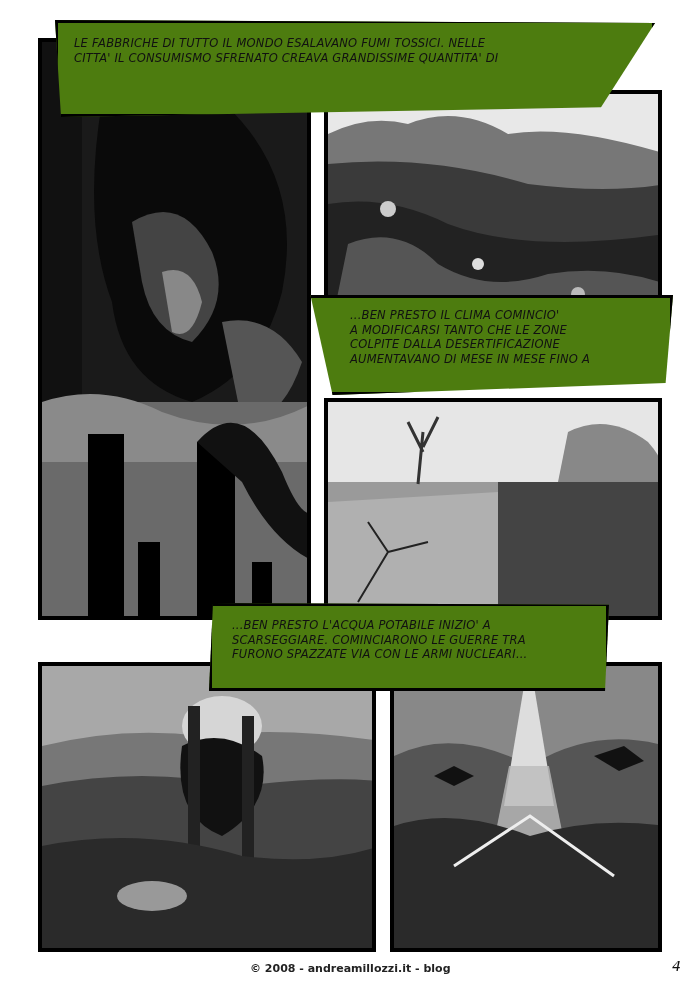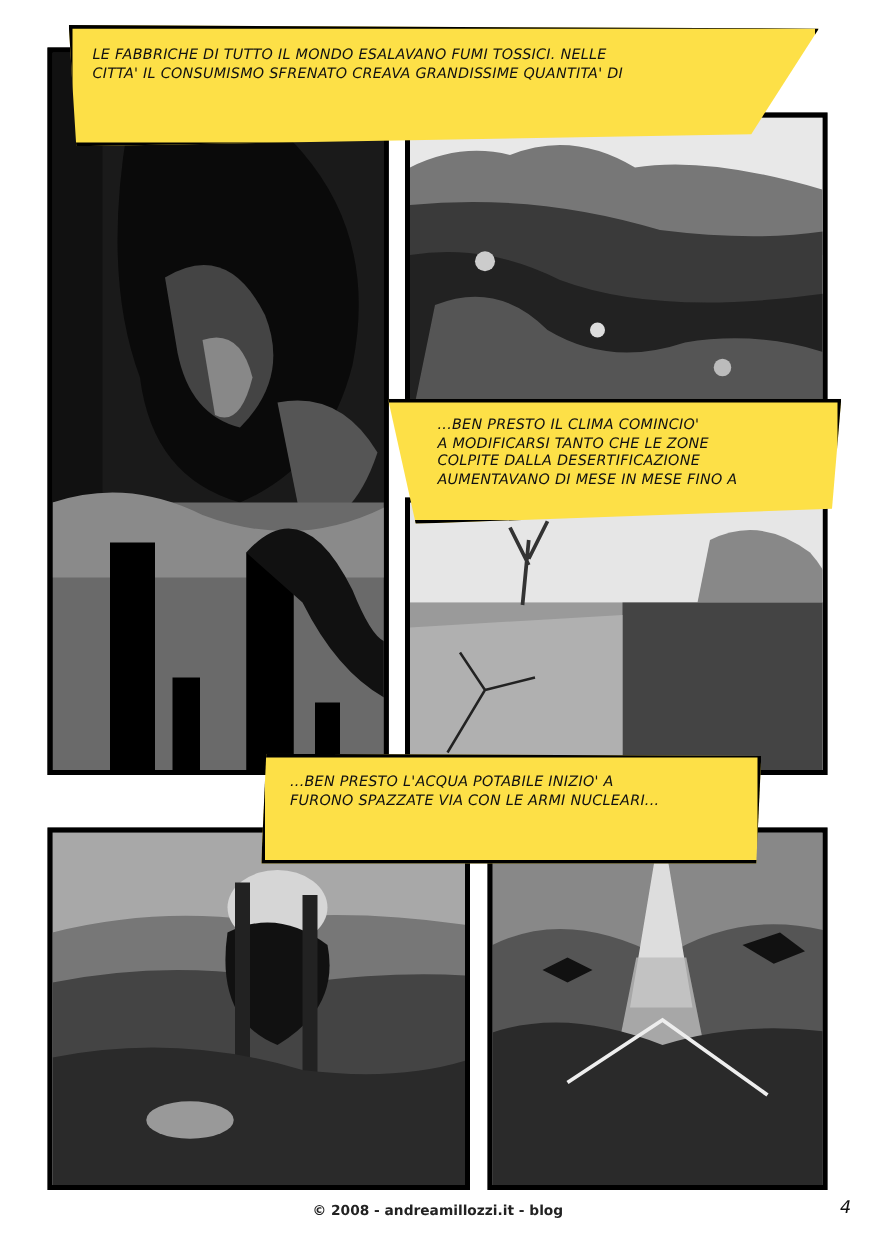--- a/index.html
+++ b/index.html
@@ -1,18 +1,18 @@
 <!DOCTYPE html>
 <html><head>
 <meta charset="utf-8">
 <style>
   html,body{margin:0;padding:0;background:#fff;}
   body{width:700px;height:990px;position:relative;overflow:hidden;font-family:"DejaVu Sans",sans-serif;}
   .panel{position:absolute;border:4px solid #000;box-sizing:border-box;overflow:hidden;background:#777;}
-  .caption{position:absolute;background:#fde047;border:3px solid #000;box-sizing:border-box;
+  .caption{position:absolute;background:#4d7c0f;border:3px solid #000;box-sizing:border-box;
     font-family:"DejaVu Sans",sans-serif;font-style:italic;font-size:11.5px;line-height:14.5px;
     letter-spacing:0.2px;color:#111;text-transform:uppercase;}
   .caption div{white-space:nowrap;}
   .footer{position:absolute;top:962px;left:250px;font-family:"DejaVu Sans",sans-serif;font-weight:bold;font-size:11px;color:#222;}
   .pagenum{position:absolute;top:958px;left:672px;font-family:"DejaVu Sans",sans-serif;font-style:italic;font-size:14px;color:#111;}
 </style>
 </head>
 <body>
 
 <div class="panel" style="left:38px;top:38px;width:273px;height:582px;background:#222;">
@@ -85,26 +85,27 @@
     <path d="M200 90 L230 80 L250 95 L225 105Z" fill="#111"></path>
     <path d="M60 200 L136 150 L220 210" stroke="#eee" stroke-width="3" fill="none"></path>
   </svg>
 </div>
 
 <div class="caption" style="left:55px;top:20px;width:600px;height:97px;clip-path:polygon(0 0,100% 3%,91% 90%,1% 100%);padding:13px 0 0 16px;">
   <div>LE FABBRICHE DI TUTTO IL MONDO ESALAVANO FUMI TOSSICI. NELLE</div>
   <div>CITTA' IL CONSUMISMO SFRENATO CREAVA GRANDISSIME QUANTITA' DI</div>
 </div>
 
-<div class="caption" style="left:303px;top:319px;width:370px;height:100px;clip-path:polygon(2% 0,100% 0,98% 88%,8% 100%);padding:10px 0 0 44px;">
+<div class="caption" style="left:303px;top:295px;width:370px;height:100px;clip-path:polygon(2% 0,100% 0,98% 88%,8% 100%);padding:10px 0 0 44px;">
   <div>...BEN PRESTO IL CLIMA COMINCIO'</div>
   <div>A MODIFICARSI TANTO CHE LE ZONE</div>
   <div>COLPITE DALLA DESERTIFICAZIONE</div>
   <div>AUMENTAVANO DI MESE IN MESE FINO A</div>
 </div>
 
 <div class="caption" style="left:209px;top:603px;width:400px;height:88px;clip-path:polygon(1% 0,100% 2%,99% 100%,0 100%);padding:12px 0 0 20px;">
   <div>...BEN PRESTO L'ACQUA POTABILE INIZIO' A</div>
+  <div>SCARSEGGIARE. COMINCIARONO LE GUERRE TRA</div>
   <div>FURONO SPAZZATE VIA CON LE ARMI NUCLEARI...</div>
 </div>
 
 <div class="footer">© 2008 - andreamillozzi.it - blog</div>
 <div class="pagenum">4</div>
 
 </body></html>

